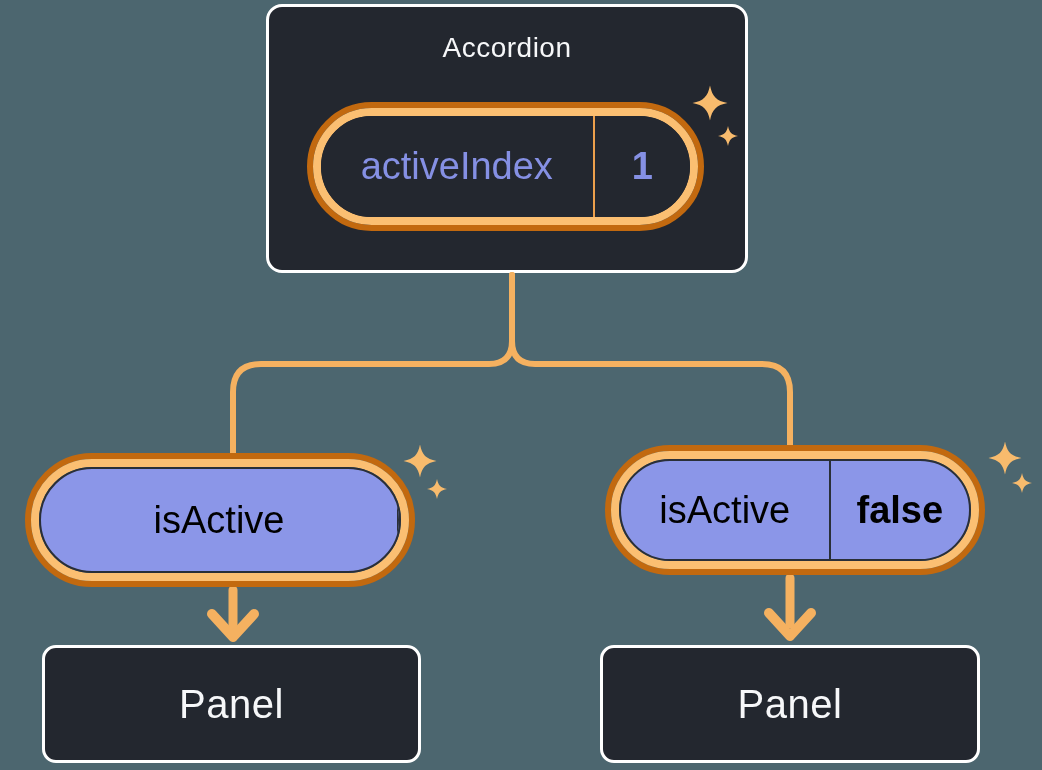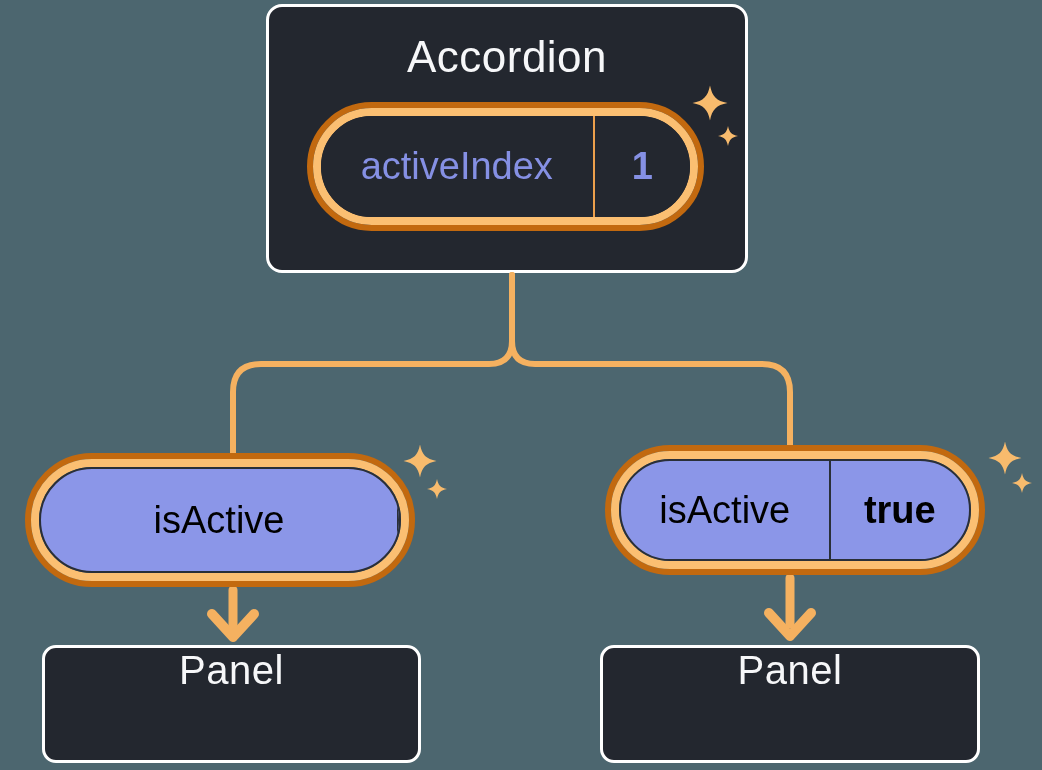--- a/index.html
+++ b/index.html
@@ -13,25 +13,25 @@
   .connector-layer { z-index:2; }
   .sparkle-layer { z-index:6; }
 
   
   .node-card {
     position:absolute; background:#23272f; border:3px solid #ffffff;
     border-radius:16px; z-index:1;
   }
   .accordion-card { left:266px; top:4px; width:482px; height:269px; }
   .panel-card { top:645px; height:118px; border-radius:14px;
-    display:flex; align-items:flex-start; justify-content:center; }
+    display:flex; align-items:center; justify-content:center; }
   .panel-left  { left:42px;  width:379px; }
   .panel-right { left:600px; width:380px; }
   .node-title {
-    color:#f6f7f9; font-size:44px; font-weight:500; letter-spacing:.5px;
+    color:#f6f7f9; font-size:28px; font-weight:500; letter-spacing:.5px;
     text-align:center; margin-top:25px;
   }
   .panel-title { color:#f6f7f9; font-size:40px; font-weight:500; letter-spacing:.5px; margin-top:0; }
 
   
   .pill { position:absolute; border-radius:999px; border:6px solid #c2690f; z-index:4; }
   .pill-mid { width:100%; height:100%; border-radius:999px; border:8px solid #fbbf72; }
   .pill-body {
     width:100%; height:100%; border-radius:999px; overflow:hidden;
     display:flex; align-items:stretch;
@@ -100,21 +100,21 @@
         <div class="pill-divider"></div>
       </div>
     </div>
   </div>
 
   <div class="pill pill-right">
     <div class="pill-mid">
       <div class="pill-body pill-purple">
         <div class="pill-section pill-label sect-r-label">isActive</div>
         <div class="pill-divider"></div>
-        <div class="pill-section pill-value sect-r-value">true</div>
+        <div class="pill-section pill-value sect-r-value">false</div>
       </div>
     </div>
   </div>
 
   <div class="node-card panel-card panel-left">
     <div class="node-title panel-title">Panel</div>
   </div>
   <div class="node-card panel-card panel-right">
     <div class="node-title panel-title">Panel</div>
   </div>

